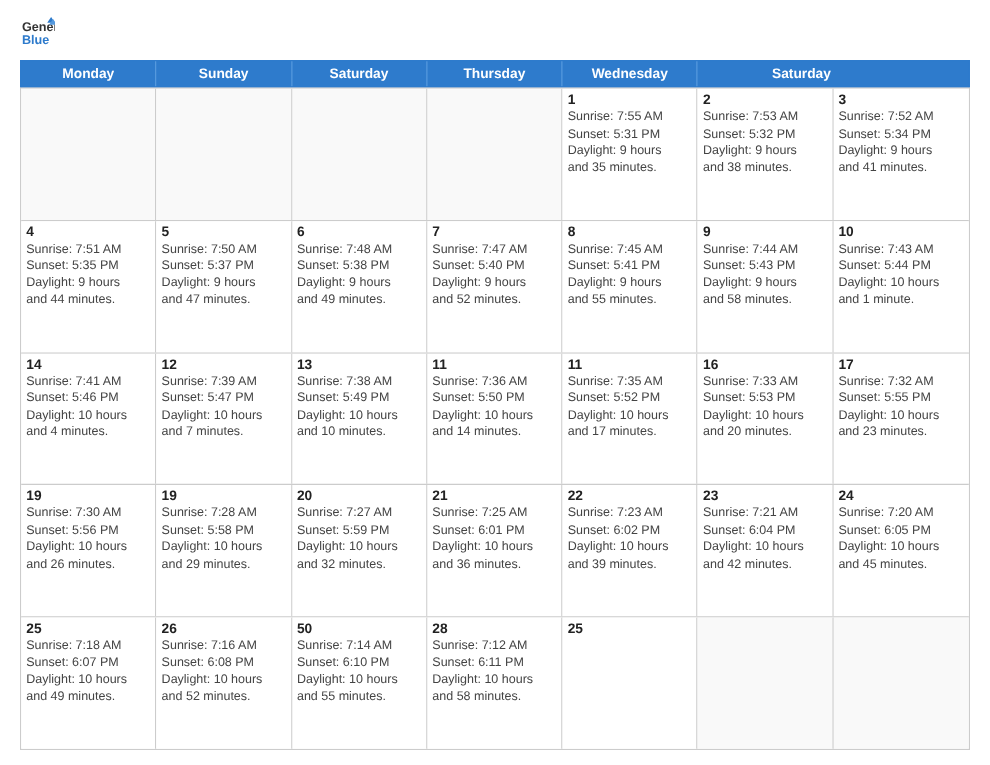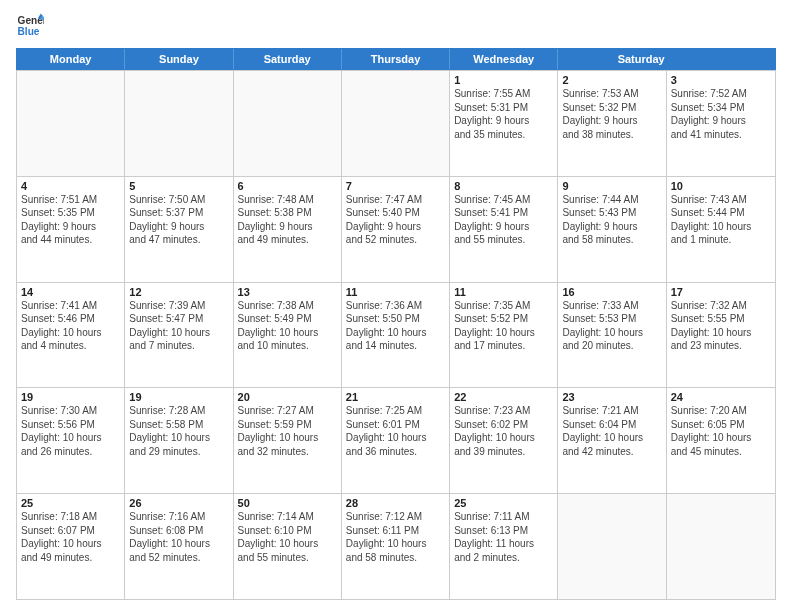--- a/index.html
+++ b/index.html
@@ -256,20 +256,19 @@
           <div class="cal-cell">
             <span class="day-num">50</span>
             <div class="day-info">Sunrise: 7:14 AM<br>Sunset: 6:10 PM<br>Daylight: 10 hours<br>and 55 minutes.</div>
           </div>
           <div class="cal-cell">
             <span class="day-num">28</span>
             <div class="day-info">Sunrise: 7:12 AM<br>Sunset: 6:11 PM<br>Daylight: 10 hours<br>and 58 minutes.</div>
           </div>
           <div class="cal-cell">
             <span class="day-num">25</span>
-            <div class="day-info">Sunrise: 7:11 AM<br>Sunset: 6:13 PM<br>Daylight: 11 hours<br>and 2 minutes.</div>
           </div>
           <div class="cal-cell empty"></div>
           <div class="cal-cell empty"></div>
         </div>
       </div>
   </div>
 </div>
 
 </body></html>

